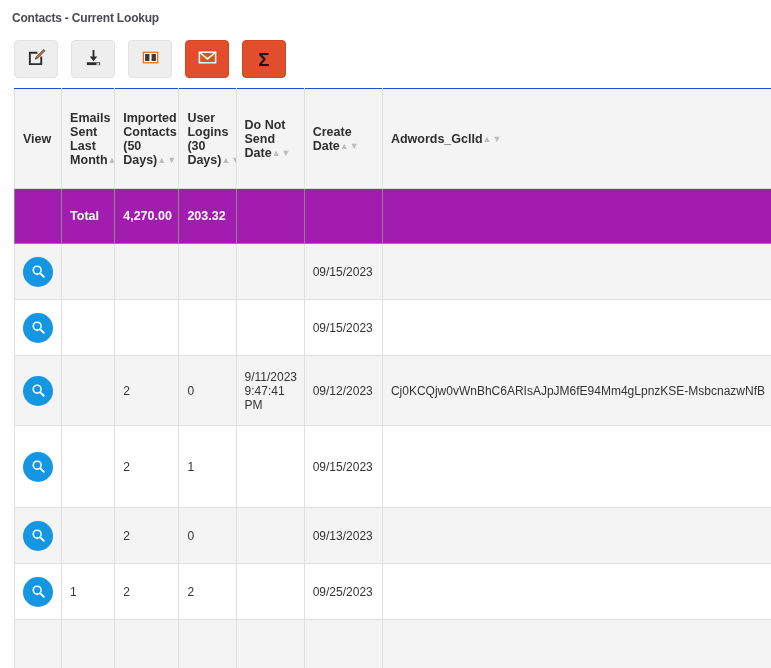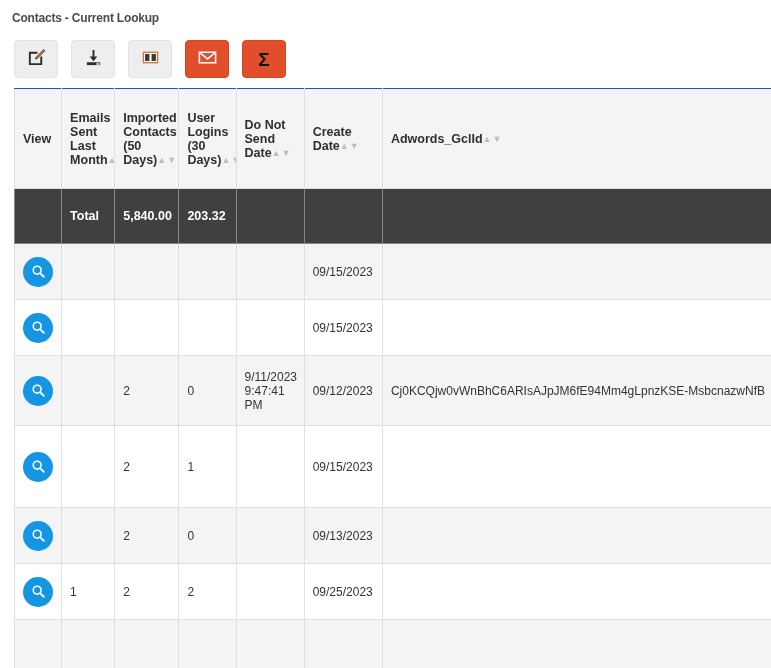--- a/index.html
+++ b/index.html
@@ -99,21 +99,21 @@
     white-space: nowrap;
     font-size: 9px;
     color: #bdbdbd;
     letter-spacing: 1px;
     line-height: 9px;
     vertical-align: 1px;
   }
   .sorter .ar { cursor: pointer; }
 
   tr.totals td {
-    background: #404040;
+    background: #a21caf;
     color: #ffffff;
     font-weight: bold;
     font-size: 12.5px;
     height: 55px;
     border-color: #8a8682;
     border-top-color: #6f6b68;
   }
 
   tbody.body tr td {
     height: 56px;
@@ -222,21 +222,21 @@
           <th class="c-gclid">
             <span>Adwords_GclId</span><span class="sorter"><span class="ar">▲</span><span class="ar">▼</span></span>
           </th>
         </tr>
       </thead>
 
       <tbody>
         <tr class="totals">
           <td></td>
           <td>Total</td>
-          <td>5,840.00</td>
+          <td>4,270.00</td>
           <td>203.32</td>
           <td></td>
           <td></td>
           <td></td>
         </tr>
       </tbody>
 
       <tbody class="body">
 
         <tr class="odd">

